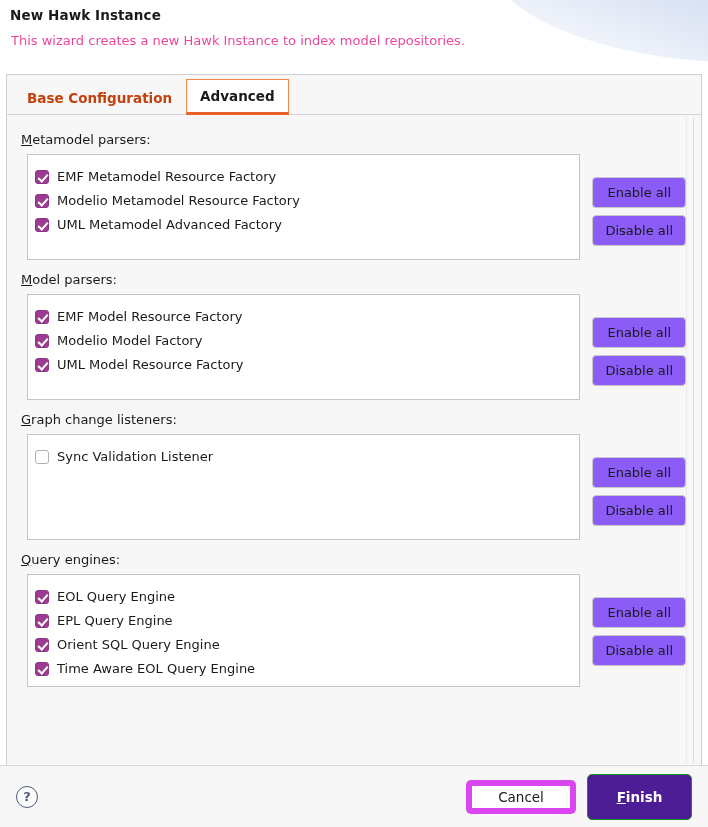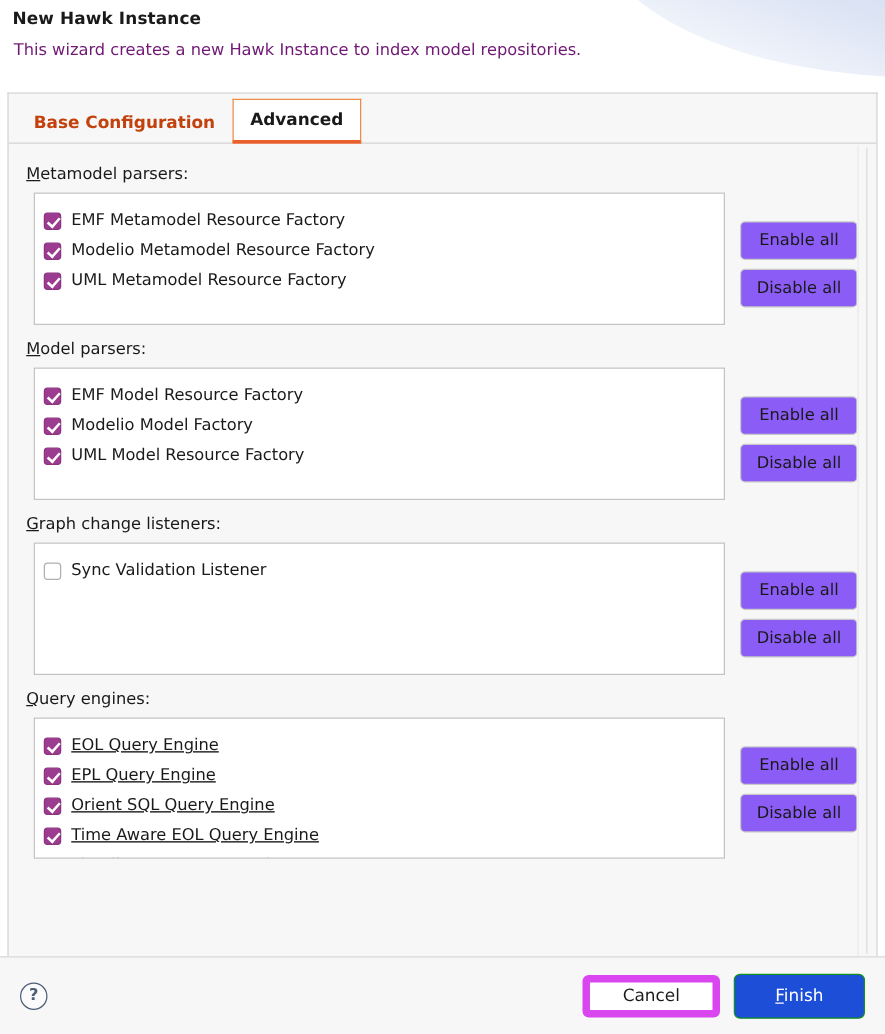--- a/index.html
+++ b/index.html
@@ -32,21 +32,21 @@
     left: 10px; top: 7px;
     font-size: 13.5px;
     font-weight: bold;
     color: #1a1a1a;
     letter-spacing: .1px;
   }
   .header-desc {
     position: absolute;
     left: 11px; top: 33px;
     font-size: 13px;
-    color: #701a75;
+    color: #ec4899;
   }
 
   
   .page-body {
     position: absolute;
     top: 68px; left: 0; right: 0; bottom: 62px;
     background: #ffffff;
     padding: 6px 6px 0 6px;
   }
   .tab-shell {
@@ -128,21 +128,21 @@
     padding-left: 20px;
   }
   .listbox {
     width: 565px;
     height: 106px;
     background: #ffffff;
     border: 1px solid #c4c4c4;
     overflow: hidden;
     padding: 5px 0 0 0;
   }
-  .listbox.tall { height: 113px; text-decoration: underline; }
+  .listbox.tall { height: 113px; }
 
   .list-item {
     display: flex;
     align-items: flex-end;
     height: 24px;
     padding-left: 7px;
     font-size: 13px;
     color: #1a1a1a;
     cursor: default;
   }
@@ -226,25 +226,26 @@
     border: 6px solid #d946ef;
     border-radius: 5px;
     width: 110px; height: 34px;
     cursor: pointer;
     margin-right: 11px;
   }
   .btn-finish {
     font-family: "DejaVu Sans", "Liberation Sans", sans-serif;
     font-size: 13.5px;
     color: #ffffff;
-    background: #1d4ed8;
+    background: #4c1d95;
     border: 1px solid #129020;
     border-radius: 5px;
-    width: 105px; height: 36px;
-    cursor: pointer;
+    width: 105px; height: 46px;
+    cursor: pointer;
+    font-weight: bold;
   }
   .btn-finish .mn { text-decoration: underline; }
 </style>
 </head>
 <body>
 
 <div class="wizard-header">
   <div class="header-banner"></div>
   <div class="header-title">New Hawk Instance</div>
   <div class="header-desc">This wizard creates a new Hawk Instance to index model repositories.</div>
@@ -274,21 +275,21 @@
               <div class="list-item">
                 <span class="cbox checked"></span>
                 <span>EMF Metamodel Resource Factory</span>
               </div>
               <div class="list-item">
                 <span class="cbox checked"></span>
                 <span>Modelio Metamodel Resource Factory</span>
               </div>
               <div class="list-item">
                 <span class="cbox checked"></span>
-                <span>UML Metamodel Resource Factory</span>
+                <span>UML Metamodel Advanced Factory</span>
               </div>
             </div>
             <div class="side-buttons">
               <button class="btn">Enable all</button>
               <button class="btn">Disable all</button>
             </div>
           </div>
         </div>
 
         <div class="section">

